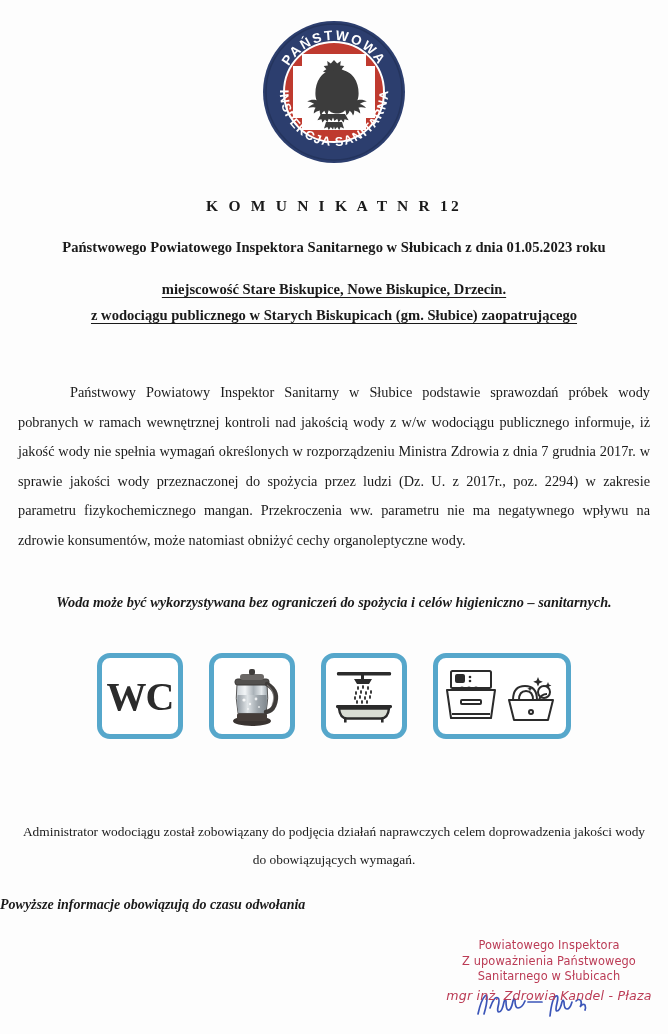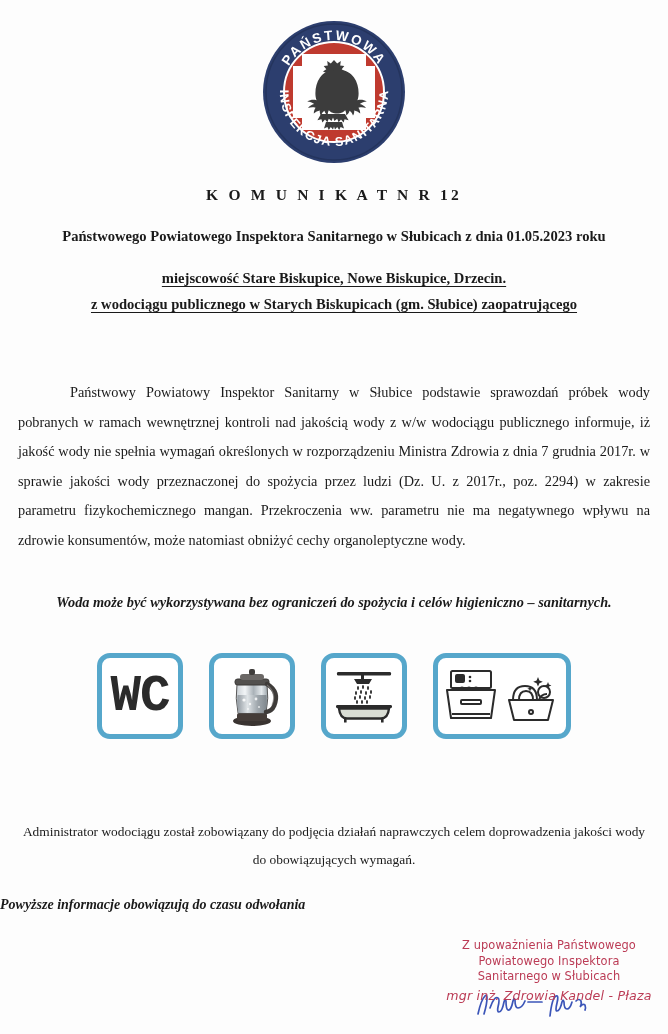--- a/index.html
+++ b/index.html
@@ -43,20 +43,21 @@
     top: 186px;
     left: 0;
     width: 668px;
     text-align: center;
   }
   .komunikat {
     font-size: 15.5px;
     font-weight: bold;
     letter-spacing: 3.2px;
     margin-bottom: 22px;
+    margin-top: 11px;
   }
   .h-line {
     font-size: 14.6px;
     font-weight: bold;
     line-height: 1.45;
     margin-bottom: 20px;
     padding: 0 22px;
   }
   .h-underline {
     font-size: 14.6px;
@@ -112,23 +113,23 @@
     display: flex;
     align-items: center;
     justify-content: center;
     box-sizing: content-box;
     position: relative;
   }
   .icon-box.wide {
     width: 128px;
   }
   .wc-text {
-    font-family: Liberation Mono, monospace;
-    font-weight: bold;
-    font-size: 51px;
+    font-family: Liberation Serif, serif;
+    font-weight: bold;
+    font-size: 40px;
     color: #2b2b2b;
     letter-spacing: -1px;
   }
 
   
   .footer-text {
     position: absolute;
     top: 818px;
     left: 18px;
     width: 632px;
@@ -340,22 +341,22 @@
         </g>
       </svg>
     </div>
 
   </div>
 
   <div class="footer-text">Administrator wodociągu został zobowiązany do podjęcia działań naprawczych celem doprowadzenia jakości wody do obowiązujących wymagań.</div>
   <div class="closing-italic">Powyższe informacje obowiązują do czasu odwołania</div>
 
   <div class="signature">
+    <div class="sig-auth">Powiatowego Inspektora</div>
     <div class="sig-auth">Z upoważnienia Państwowego</div>
-    <div class="sig-auth">Powiatowego Inspektora</div>
     <div class="sig-auth">Sanitarnego w Słubicach</div>
   </div>
 
   <svg class="sig-ink" viewBox="0 0 180 34">
     <g fill="none" stroke="#3b55b8" stroke-width="1.7" stroke-linecap="round">
       <path d="M8 26 q3 -14 7 -18 q2 -2 2 2 q0 6 -3 16"></path>
       <path d="M20 20 q4 -12 8 -10 q2 1 0 9 q-1 5 1 5 q3 0 5 -10 q1 -4 2 -1 q0 8 2 9 q3 1 5 -9 q1 -4 2 -1 q0 8 3 8 q4 0 7 -7"></path>
       <path d="M58 14 h14"></path>
       <path d="M80 28 q2 -18 6 -20 q3 -1 1 7 q-2 8 0 8 q3 0 5 -9 q1 -4 2 0 q0 7 3 7 q3 0 5 -7"></path>
       <path d="M106 13 q3 -3 5 0 q1 4 -1 6 q3 -4 5 -2 q1 3 0 5"></path>

